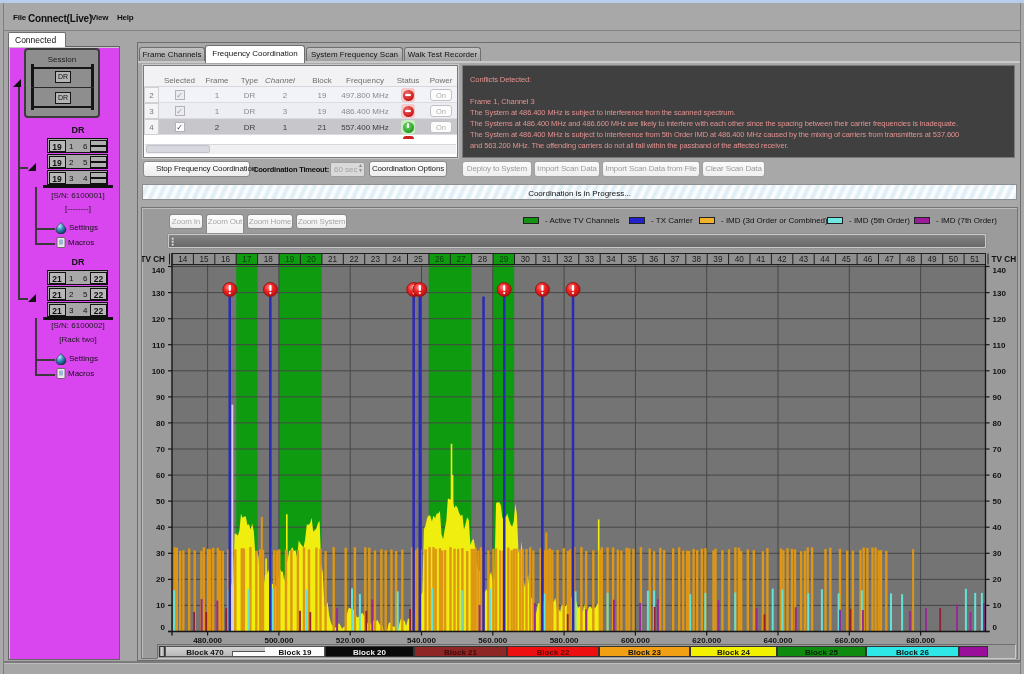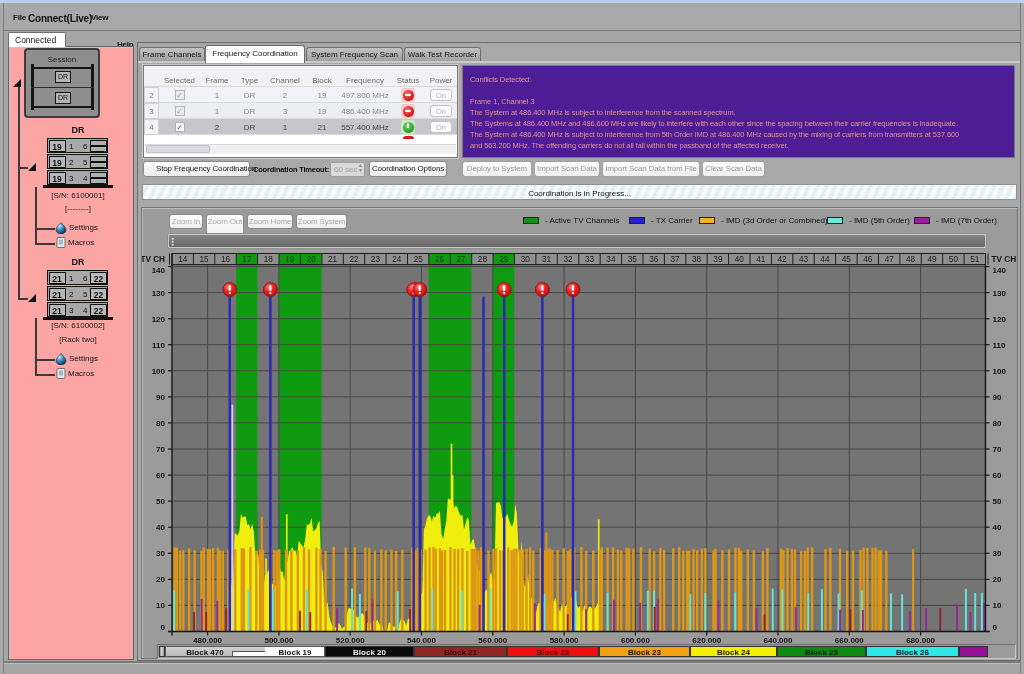--- a/index.html
+++ b/index.html
@@ -25,27 +25,27 @@
 
   <div class="abs" style="left:0;top:0;width:1024px;height:3px;background:#b9cdec;"></div>
 
   <div class="abs" style="left:0;top:3px;width:4px;height:671px;background:#a9a9a9;border-right:1px solid #7e7e7e;"></div>
   <div class="abs" style="left:1020px;top:3px;width:4px;height:671px;background:#a9a9a9;border-left:1px solid #7e7e7e;"></div>
 
   <div class="abs" style="left:4px;top:3px;width:1016px;height:28px;background:#a8a8a8;border-bottom:1px solid #808080;">
     <span class="abs" style="left:9px;top:10px;font-size:8px;font-weight:bold;letter-spacing:-0.2px;color:#101010;">File</span>
     <span class="abs" style="left:24px;top:10px;font-size:10px;font-weight:bold;letter-spacing:-0.2px;color:#101010;">Connect(Live)</span>
     <span class="abs" style="left:87px;top:10px;font-size:8px;font-weight:bold;letter-spacing:-0.2px;color:#101010;">View</span>
-    <span class="abs" style="left:113px;top:10px;font-size:8px;font-weight:bold;letter-spacing:-0.2px;color:#101010;margin-top:27px;">Help</span>
+    <span class="abs" style="left:113px;top:10px;font-size:8px;font-weight:bold;letter-spacing:-0.2px;color:#101010;">Help</span>
   </div>
 
   <div class="abs" style="left:8px;top:32px;width:58px;height:15px;background:#fff;border:1px solid #6f6f6f;border-bottom:none;border-radius:2px 2px 0 0;z-index:4;">
     <span class="abs" style="left:6px;top:2px;font-size:8.5px;color:#111;">Connected</span>
   </div>
-  <div class="abs" style="left:8px;top:46px;width:126px;height:614px;background:#fca5a5;border:1px solid #646464;box-shadow:inset 1px 1px 0 #c6c6c6;">
+  <div class="abs" style="left:8px;top:46px;width:112px;height:614px;background:#d946ef;border:1px solid #646464;box-shadow:inset 1px 1px 0 #c6c6c6;">
 
     <div class="abs" style="left:15px;top:1px;width:76px;height:70px;background:#8e8e8e;border:2px solid #3c3c3c;border-radius:4px;"></div>
     <span class="abs" style="left:15px;top:8px;width:76px;text-align:center;font-size:8px;color:#1c1c1c;">Session</span>
 
     <div class="abs" style="left:22px;top:17px;width:3px;height:46px;background:#151515;"></div>
     <div class="abs" style="left:82px;top:17px;width:3px;height:46px;background:#151515;"></div>
     <div class="abs" style="left:22px;top:20px;width:63px;height:2px;background:#151515;"></div>
     <div class="abs" style="left:22px;top:40px;width:63px;height:1px;background:#2a2a2a;"></div>
     <div class="abs" style="left:22px;top:59px;width:63px;height:2px;background:#151515;"></div>
 
@@ -153,21 +153,21 @@
   <div class="tab" style="left:306px;width:97px;">System Frequency Scan</div>
   <div class="tab" style="left:404px;width:77px;">Walk Test Recorder</div>
   <div class="abs" style="left:138px;top:61px;width:882px;height:2px;background:#c9c9c9;z-index:4;"></div>
 
   <div class="abs" style="left:143px;top:65px;width:315px;height:93px;background:#fff;border:1px solid #7a7a7a;box-shadow:0 0 0 1px #c9c9c9;">
     <div class="abs" style="left:0;top:0;width:313px;height:7px;background:#f2f2f5;"></div>
 <div class="abs" style="left:0;top:7px;width:313px;height:14px;background:#f2f2f5;border-bottom:1px solid #d8d8dc;"></div>
 <span class="abs" style="left:15px;top:10px;width:41px;text-align:center;font-size:8px;color:#6e6e6e;">Selected</span>
 <span class="abs" style="left:56px;top:10px;width:34px;text-align:center;font-size:8px;color:#6e6e6e;">Frame</span>
 <span class="abs" style="left:90px;top:10px;width:31px;text-align:center;font-size:8px;color:#6e6e6e;">Type</span>
-<span class="abs" style="left:121px;top:10px;width:40px;text-align:center;font-size:8px;color:#6e6e6e;">Channel</span>
+<span class="abs" style="left:121px;top:10px;width:40px;font-size:8px;color:#6e6e6e;font-style:italic;">Channel</span>
 <span class="abs" style="left:161px;top:10px;width:34px;text-align:center;font-size:8px;color:#6e6e6e;">Block</span>
 <span class="abs" style="left:195px;top:10px;width:52px;text-align:center;font-size:8px;color:#6e6e6e;">Frequency</span>
 <span class="abs" style="left:247px;top:10px;width:34px;text-align:center;font-size:8px;color:#6e6e6e;">Status</span>
 <span class="abs" style="left:281px;top:10px;width:32px;text-align:center;font-size:8px;color:#6e6e6e;">Power</span>
 <div class="abs" style="left:15px;top:21px;width:298px;height:16px;background:#f2f3f8;border-bottom:1px solid #dcdce0;"></div>
 <div class="abs" style="left:0;top:21px;width:15px;height:16px;background:#f4f4f6;border:1px solid #d0d0d4;font-size:8px;color:#777;text-align:center;line-height:15px;">2</div>
 <div class="abs" style="left:30.5px;top:24px;width:10px;height:10px;background:#ececf0;border:1px solid #b2b2b8;font-size:8px;line-height:9px;text-align:center;color:#9a9aa2;">✓</div>
 <span class="abs" style="left:56px;top:25px;width:34px;text-align:center;font-size:8px;color:#8a8a8a;">1</span>
 <span class="abs" style="left:90px;top:25px;width:31px;text-align:center;font-size:8px;color:#8a8a8a;">DR</span>
 <span class="abs" style="left:121px;top:25px;width:40px;text-align:center;font-size:8px;color:#8a8a8a;">2</span>
@@ -199,21 +199,21 @@
 <span class="abs" style="left:195px;top:57px;width:52px;text-align:center;font-size:8px;color:#3c3c3c;">557.400 MHz</span>
 <div class="abs" style="left:257.0px;top:54px;width:14px;height:14px;background:#c9ecc0;border-radius:3px;"></div>
 <div class="abs" style="left:258.5px;top:55.5px;width:11px;height:11px;background:radial-gradient(circle at 40% 35%, #7ed878, #2da32d 60%, #127012);border-radius:50%;"></div>
 <div class="abs" style="left:263.2px;top:57px;width:1.6px;height:5px;background:#fff;border-radius:1px;"></div>
 <div class="abs" style="left:286.0px;top:55px;width:22px;height:12px;background:#fcfcfc;border:1px solid #c2c2c6;border-radius:3px;font-size:7.5px;color:#b0b0b0;text-align:center;line-height:11px;">On</div>
 <div class="abs" style="left:258.5px;top:70px;width:11px;height:3px;background:#cf2020;border-radius:3px 3px 0 0;"></div>
 <div class="abs" style="left:1px;top:78px;width:311px;height:10px;background:#f0f0f2;border-top:1px solid #d8d8dc;"></div>
 <div class="abs" style="left:2px;top:79px;width:64px;height:8px;background:#d8d8e0;border:1px solid #c2c2ca;border-radius:2px;"></div>
   </div>
 
-  <div class="abs" style="left:462px;top:65px;width:553px;height:93px;background:#4c1d95;border:1px solid #7a7a7a;font-size:7.5px;letter-spacing:-0.1px;color:#e49191;">
+  <div class="abs" style="left:462px;top:65px;width:553px;height:93px;background:#404040;border:1px solid #7a7a7a;font-size:7.5px;letter-spacing:-0.1px;color:#e49191;">
     <div class="abs" style="left:7px;top:9px;">Conflicts Detected:</div>
     <div class="abs" style="left:7px;top:31px;">Frame 1, Channel 3</div>
     <div class="abs" style="left:7px;top:42px;">The System at 486.400 MHz is subject to interference from the scanned spectrum.</div>
     <div class="abs" style="left:7px;top:53px;">The Systems at 486.400 MHz and 486.600 MHz are likely to interfere with each other since the spacing between their carrier frequencies is inadequate.</div>
     <div class="abs" style="left:7px;top:64px;">The System at 486.400 MHz is subject to interference from 5th Order IMD at 486.400 MHz caused by the mixing of carriers from transmitters at 537.600</div>
     <div class="abs" style="left:7px;top:75px;">and 563.200 MHz. The offending carriers do not all fall within the passband of the affected receiver.</div>
   </div>
 
   <div class="btn" style="left:143px;top:161px;width:107px;padding-left:12px;">Stop Frequency Coordination</div>
   <span class="abs" style="left:253px;top:165px;font-size:7.5px;letter-spacing:-0.2px;color:#0d0d0d;font-weight:bold;width:76px;overflow:visible;white-space:nowrap;">Coordination Timeout:</span>

